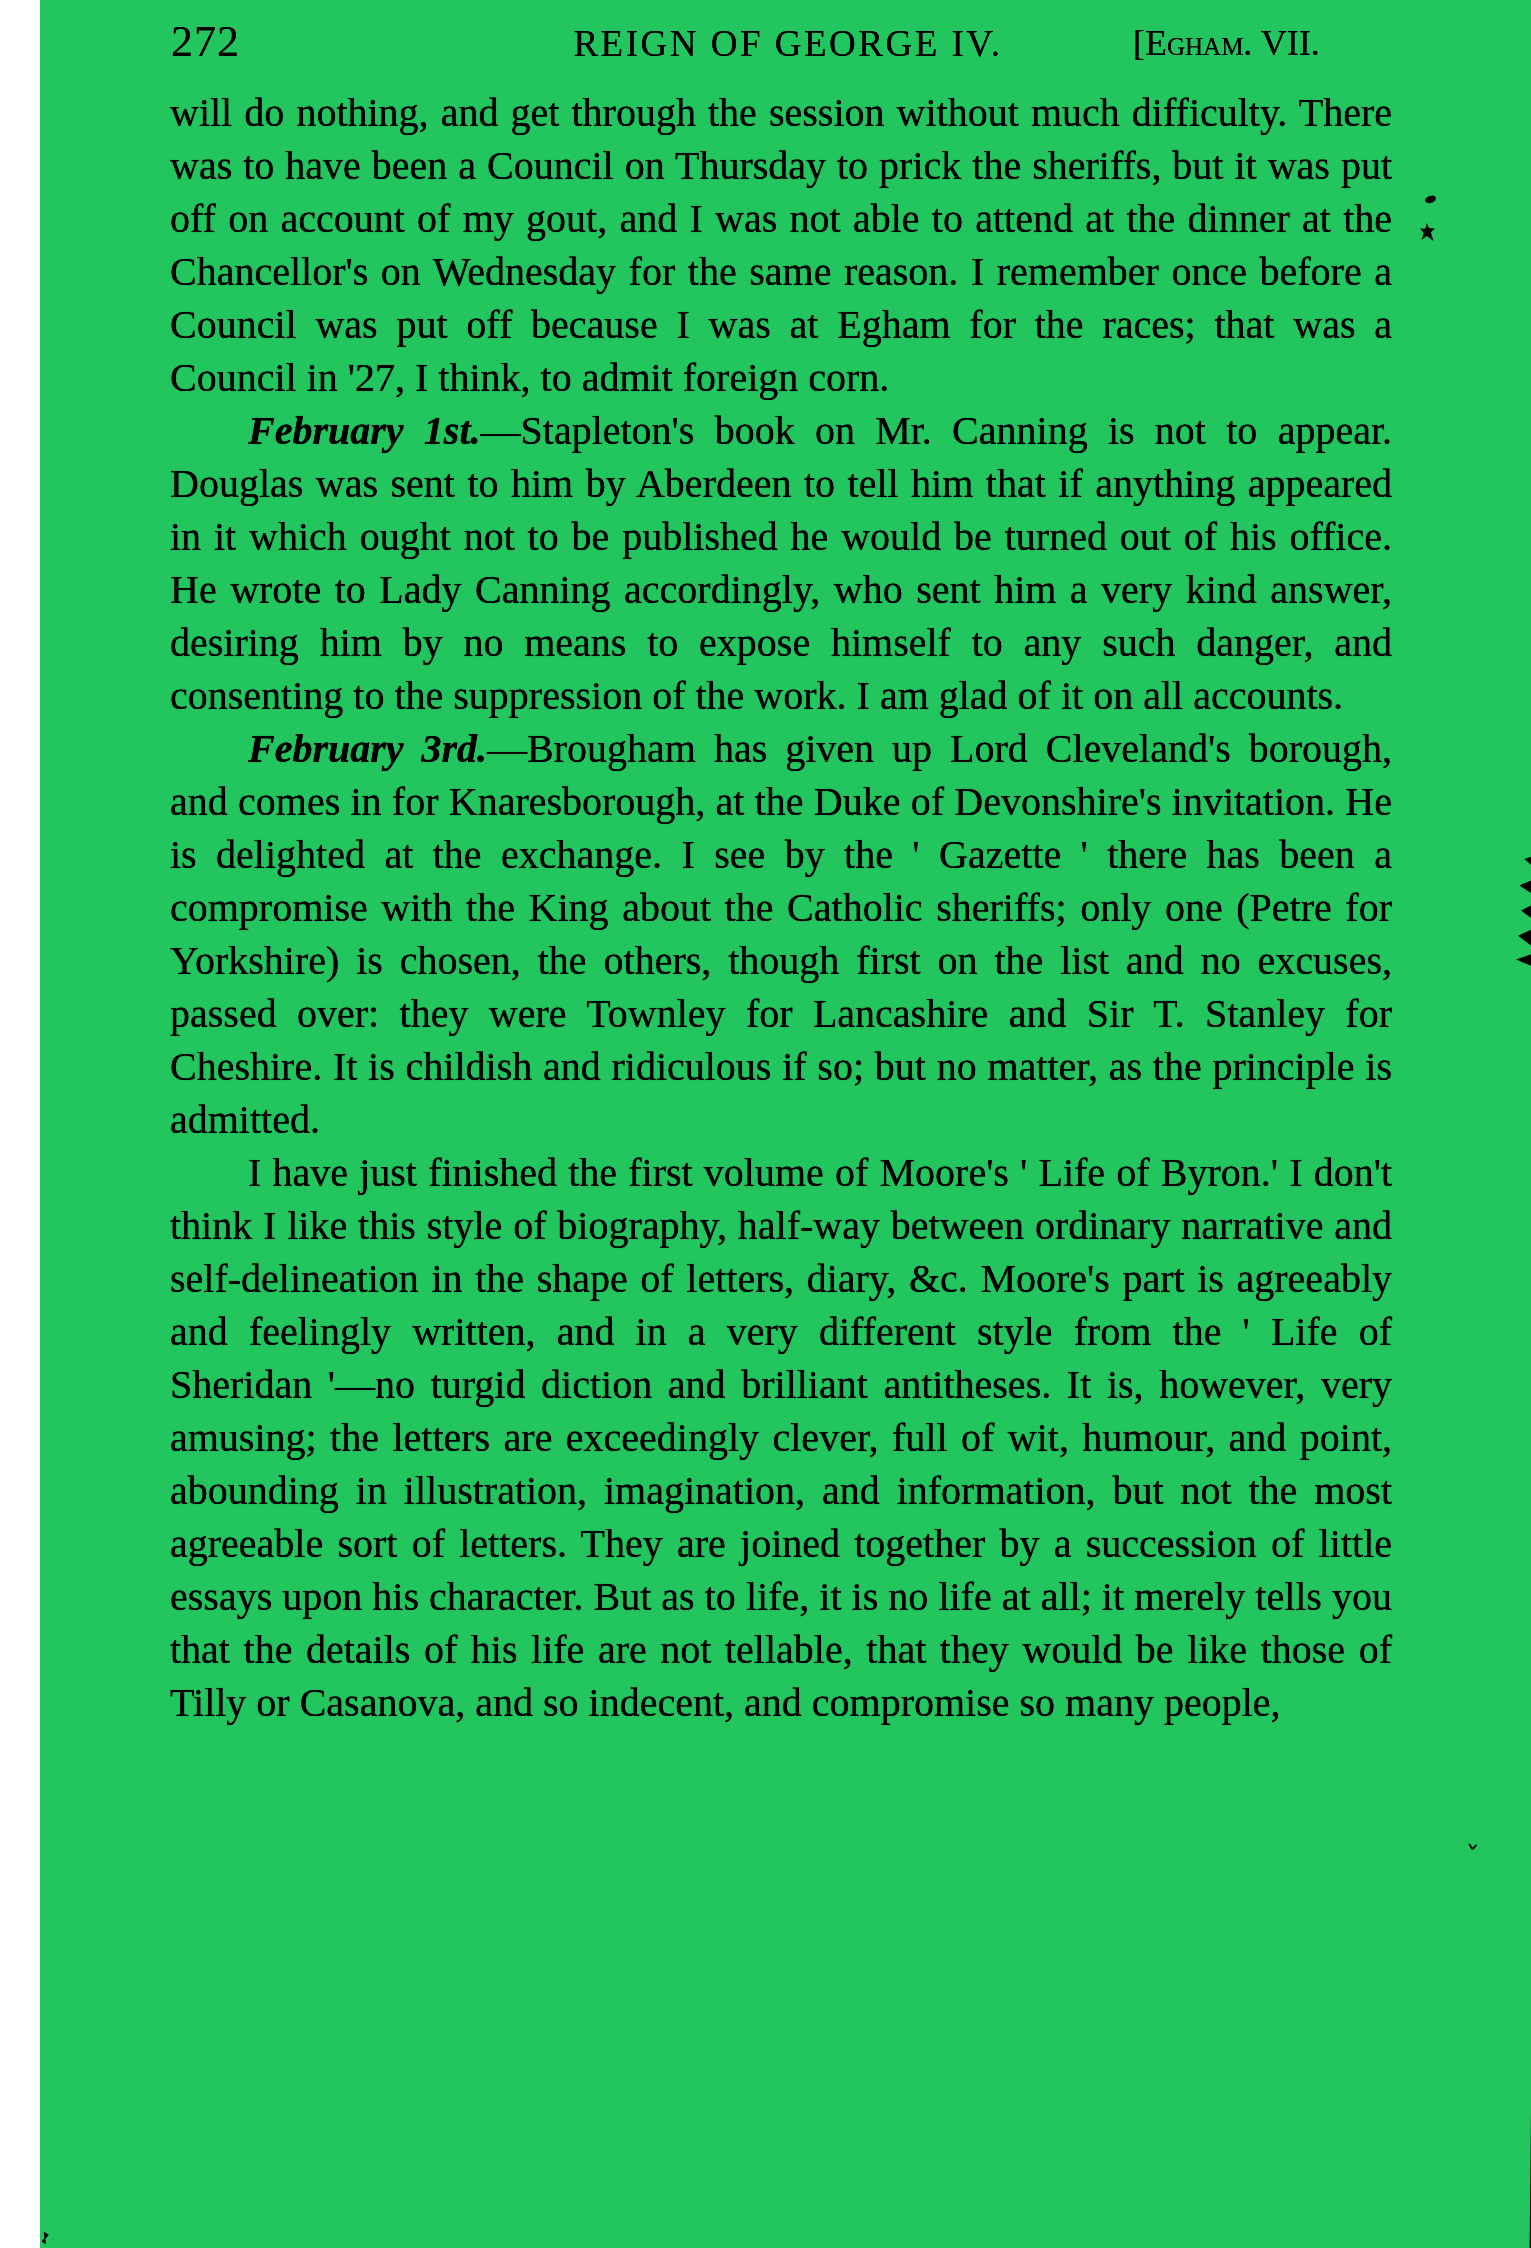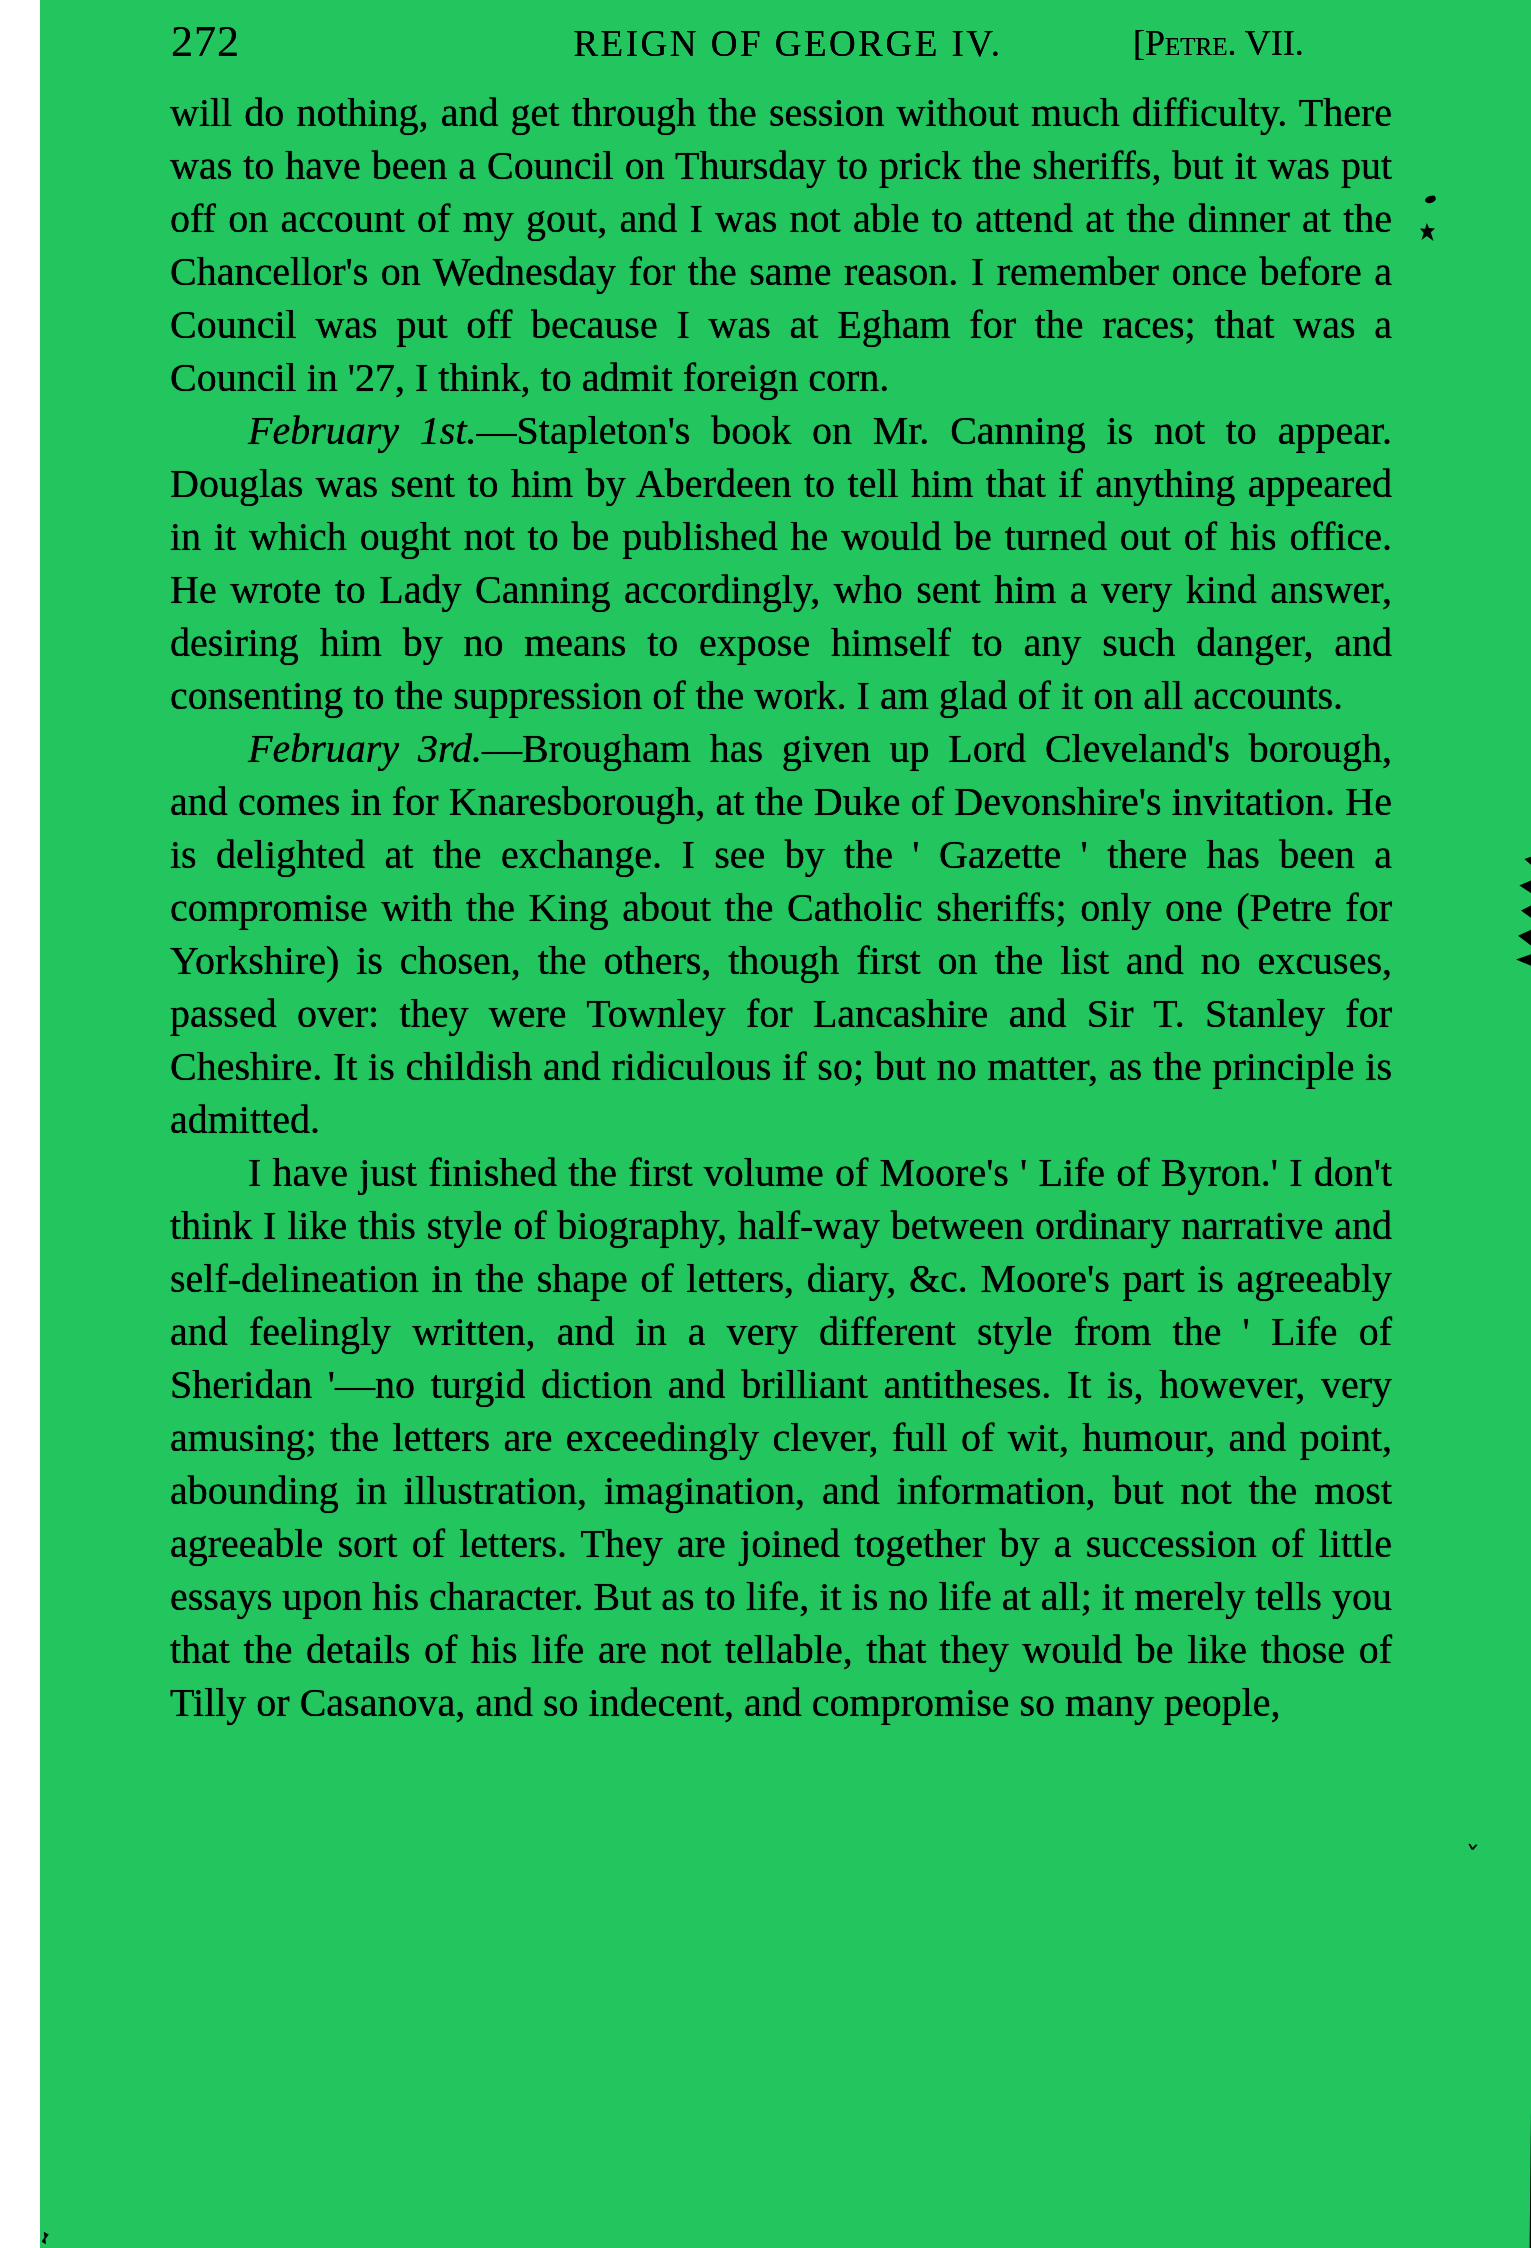--- a/index.html
+++ b/index.html
@@ -52,21 +52,21 @@
     left: 130px; top: 86px;
     width: 1222px;
     font-size: 40px;
     line-height: 53px;
     text-align: justify;
     text-shadow: 0 0 0.7px #000;
     hyphens: none;
   }
   .body-text p { margin: 0; padding: 0; }
   .body-text p.indent { text-indent: 78px; }
-  .lead { font-style: italic; }
+  .lead { font-style: italic; font-weight: bold; }
   
   .artifact { position: absolute; background: #000; }
   .blot-1 {
     left: 1385px; top: 196px; width: 11px; height: 7px;
     border-radius: 55% 40% 60% 50%;
     transform: rotate(-12deg);
   }
   .blot-2 {
     left: 1380px; top: 223px; width: 15px; height: 18px;
     clip-path: polygon(45% 0, 60% 28%, 100% 30%, 72% 52%, 90% 100%, 45% 72%, 10% 95%, 25% 55%, 0 30%, 35% 32%);
@@ -104,21 +104,21 @@
   }
 </style>
 </head>
 <body>
 
 <div class="page">
 
   <header class="header">
     <span class="pagenum">272</span>
     <span class="runtitle">REIGN OF GEORGE IV.</span>
-    <span class="chapter">[Petre. VII.</span>
+    <span class="chapter">[Egham. VII.</span>
   </header>
 
   <main class="body-text">
     <p><span class="lead"></span><span>will do nothing, and get through the session without much difficulty.  There was to have been a Council on Thursday to prick the sheriffs, but it was put off on account of my gout, and I was not able to attend at the dinner at the Chancellor's on Wednesday for the same reason.  I remember once before a Council was put off because I was at Egham for the races; that was a Council in '27, I think, to admit foreign corn.</span></p>
     <p class="indent"><span class="lead">February 1st.</span><span>—Stapleton's book on Mr. Canning is not to appear.  Douglas was sent to him by Aberdeen to tell him that if anything appeared in it which ought not to be published he would be turned out of his office.  He wrote to Lady Canning accordingly, who sent him a very kind answer, desiring him by no means to expose himself to any such danger, and consenting to the suppression of the work.  I am glad of it on all accounts.</span></p>
     <p class="indent"><span class="lead">February 3rd.</span><span>—Brougham has given up Lord Cleveland's borough, and comes in for Knaresborough, at the Duke of Devonshire's invitation.  He is delighted at the exchange. I see by the ' Gazette ' there has been a compromise with the King about the Catholic sheriffs; only one (Petre for Yorkshire) is chosen, the others, though first on the list and no excuses, passed over: they were Townley for Lancashire and Sir T. Stanley for Cheshire.  It is childish and ridiculous if so; but no matter, as the principle is admitted.</span></p>
     <p class="indent"><span class="lead"></span><span>I have just finished the first volume of Moore's ' Life of Byron.'  I don't think I like this style of biography, half-way between ordinary narrative and self-delineation in the shape of letters, diary, &amp;c.  Moore's part is agreeably and feelingly written, and in a very different style from the ' Life of Sheridan '—no turgid diction and brilliant antitheses.  It is, however, very amusing; the letters are exceedingly clever, full of wit, humour, and point, abounding in illustration, imagination, and information, but not the most agreeable sort of letters.  They are joined together by a succession of little essays upon his character.  But as to life, it is no life at all; it merely tells you that the details of his life are not tellable, that they would be like those of Tilly or Casanova, and so indecent, and compromise so many people,</span></p>
   </main>
 
   <div class="artifact blot-1"></div>

